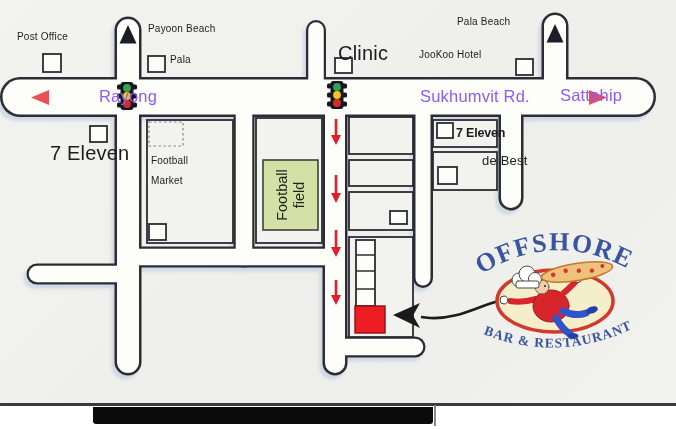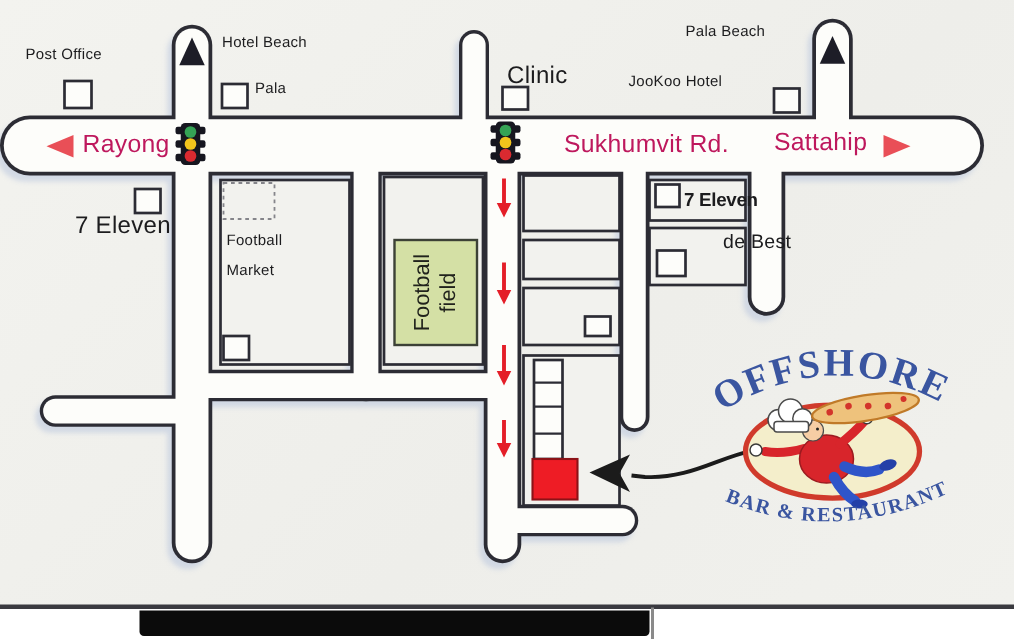--- a/index.html
+++ b/index.html
@@ -17,22 +17,22 @@
   }
   .black-bar{
     position:absolute;left:93px;top:407px;width:340px;height:17px;background:#0b0b0b;
     border-radius:0 0 3px 3px;
   }
   .edge-tick{position:absolute;left:434px;top:405px;width:2px;height:21px;background:#8a8a8a;}
   svg.map{position:absolute;left:0;top:0;}
   .lbl{
     position:absolute;color:#1c1c1e;white-space:nowrap;letter-spacing:.2px;
   }
-  .s15{font-size:10px;} .s14{font-size:16px;} .s13{font-size:13px;margin-left:41px;}
-  .road-name{font-size:16.5px;color:#be185d;}
+  .s15{font-size:10px;} .s14{font-size:20px;} .s13{font-size:13px;margin-left:41px;}
+  .road-name{font-size:16.5px;color:#8b5cf6;margin-left:44px;}
   .two-line span{display:block;line-height:20px;}
   .football-label{
     position:absolute;left:256px;top:168px;width:70px;height:54px;
     transform:rotate(-90deg);transform-origin:center;
     display:flex;flex-direction:column;align-items:center;justify-content:center;
     font-size:14.5px;color:#20221c;line-height:17px;
   }
   .seven-east{font-size:12.5px;font-weight:bold;letter-spacing:-0.2px;}
 </style>
 </head>
@@ -183,21 +183,21 @@
       <text font-family="Liberation Serif, serif" font-size="26" font-weight="bold" fill="#3a55a0" letter-spacing="1.5">
         <textPath href="#arcTop" xlink:href="#arcTop" startOffset="50%" text-anchor="middle">OFFSHORE</textPath>
       </text>
       <text font-family="Liberation Serif, serif" font-size="13.5" font-weight="bold" fill="#3a55a0" letter-spacing="1">
         <textPath href="#arcBottom" xlink:href="#arcBottom" startOffset="50%" text-anchor="middle">BAR &amp; RESTAURANT</textPath>
       </text>
     </g>
   </svg>
 
   <div class="lbl s15" style="left:17px;top:31px;">Post Office</div>
-  <div class="lbl s15" style="left:148px;top:23px;">Hotel Beach</div>
+  <div class="lbl s15" style="left:148px;top:23px;">Payoon Beach</div>
   <div class="lbl s15" style="left:170px;top:54px;">Pala</div>
   <div class="lbl s14" style="left:338px;top:42px;">Clinic</div>
   <div class="lbl s15" style="left:457px;top:16px;">Pala Beach</div>
   <div class="lbl s15" style="left:419px;top:49px;text-align:right;">JooKoo Hotel</div>
   <div class="lbl road-name" style="left:55px;top:87px;">Rayong</div>
   <div class="lbl road-name" style="left:376px;top:87px;">Sukhumvit Rd.</div>
   <div class="lbl road-name" style="left:516px;top:86px;">Sattahip</div>
   <div class="lbl s14" style="left:50px;top:142px;">7 Eleven</div>
   <div class="lbl s15 two-line" style="left:151px;top:151px;">
     <span>Football</span>

